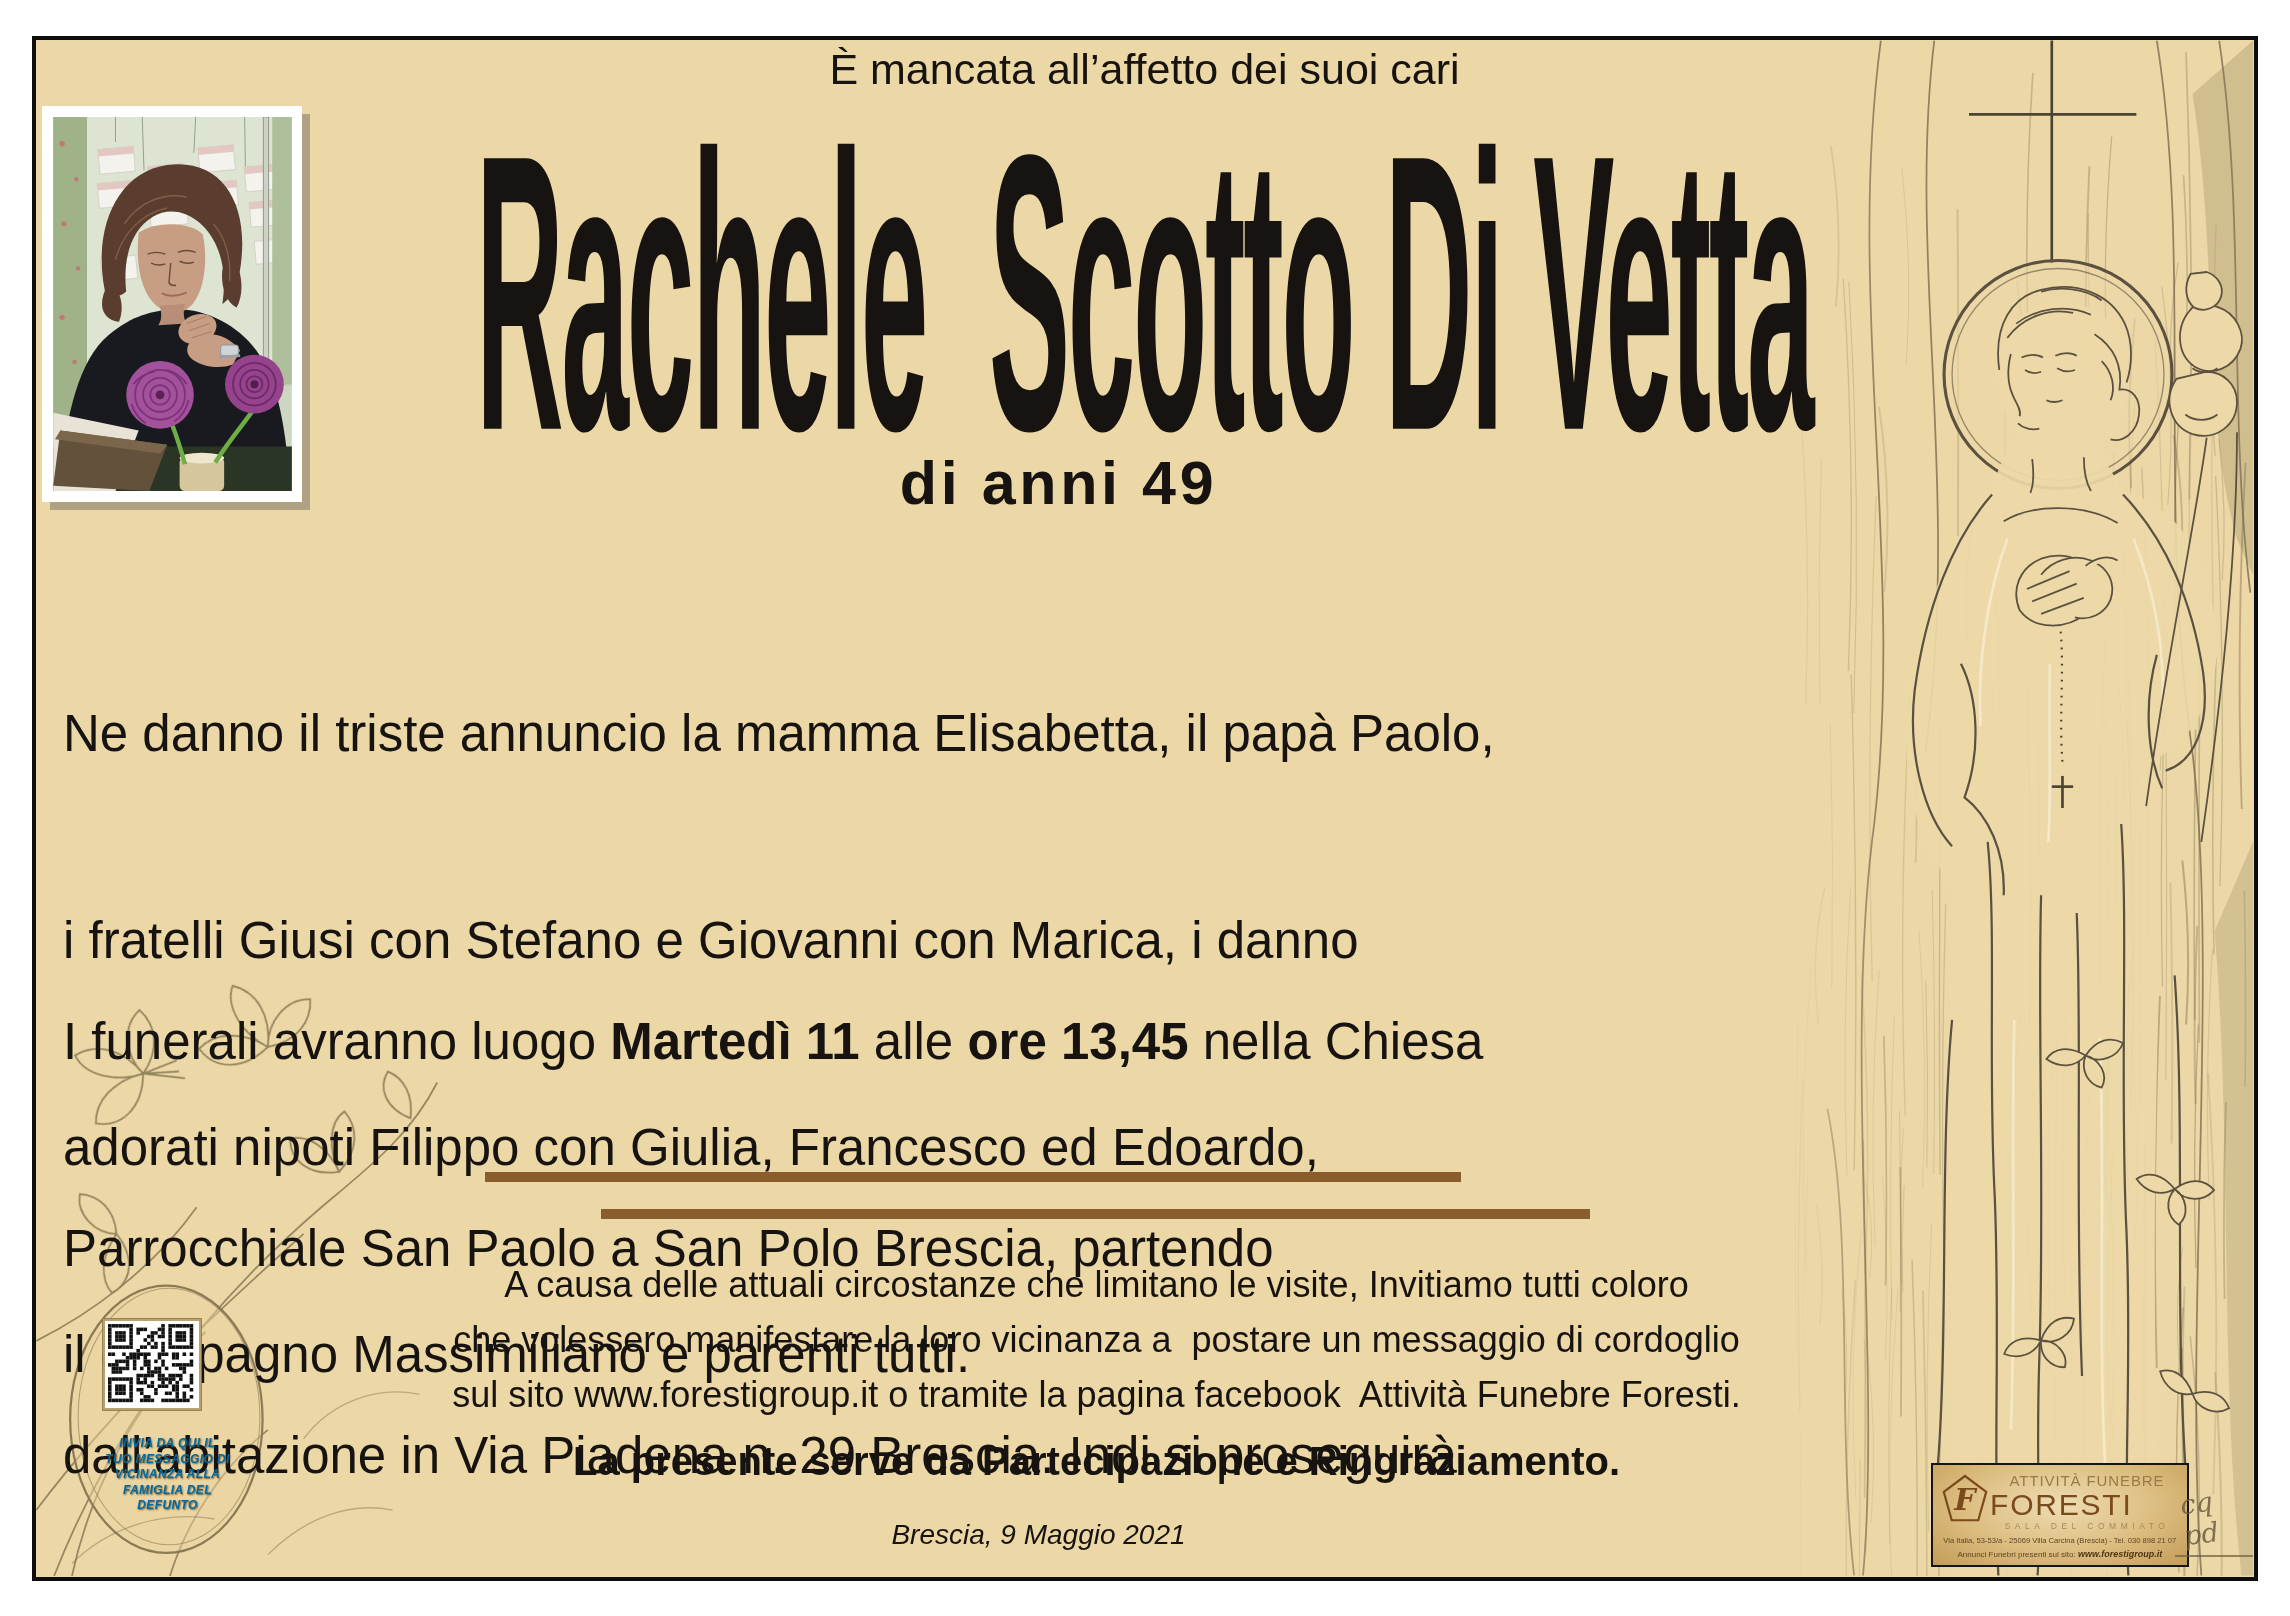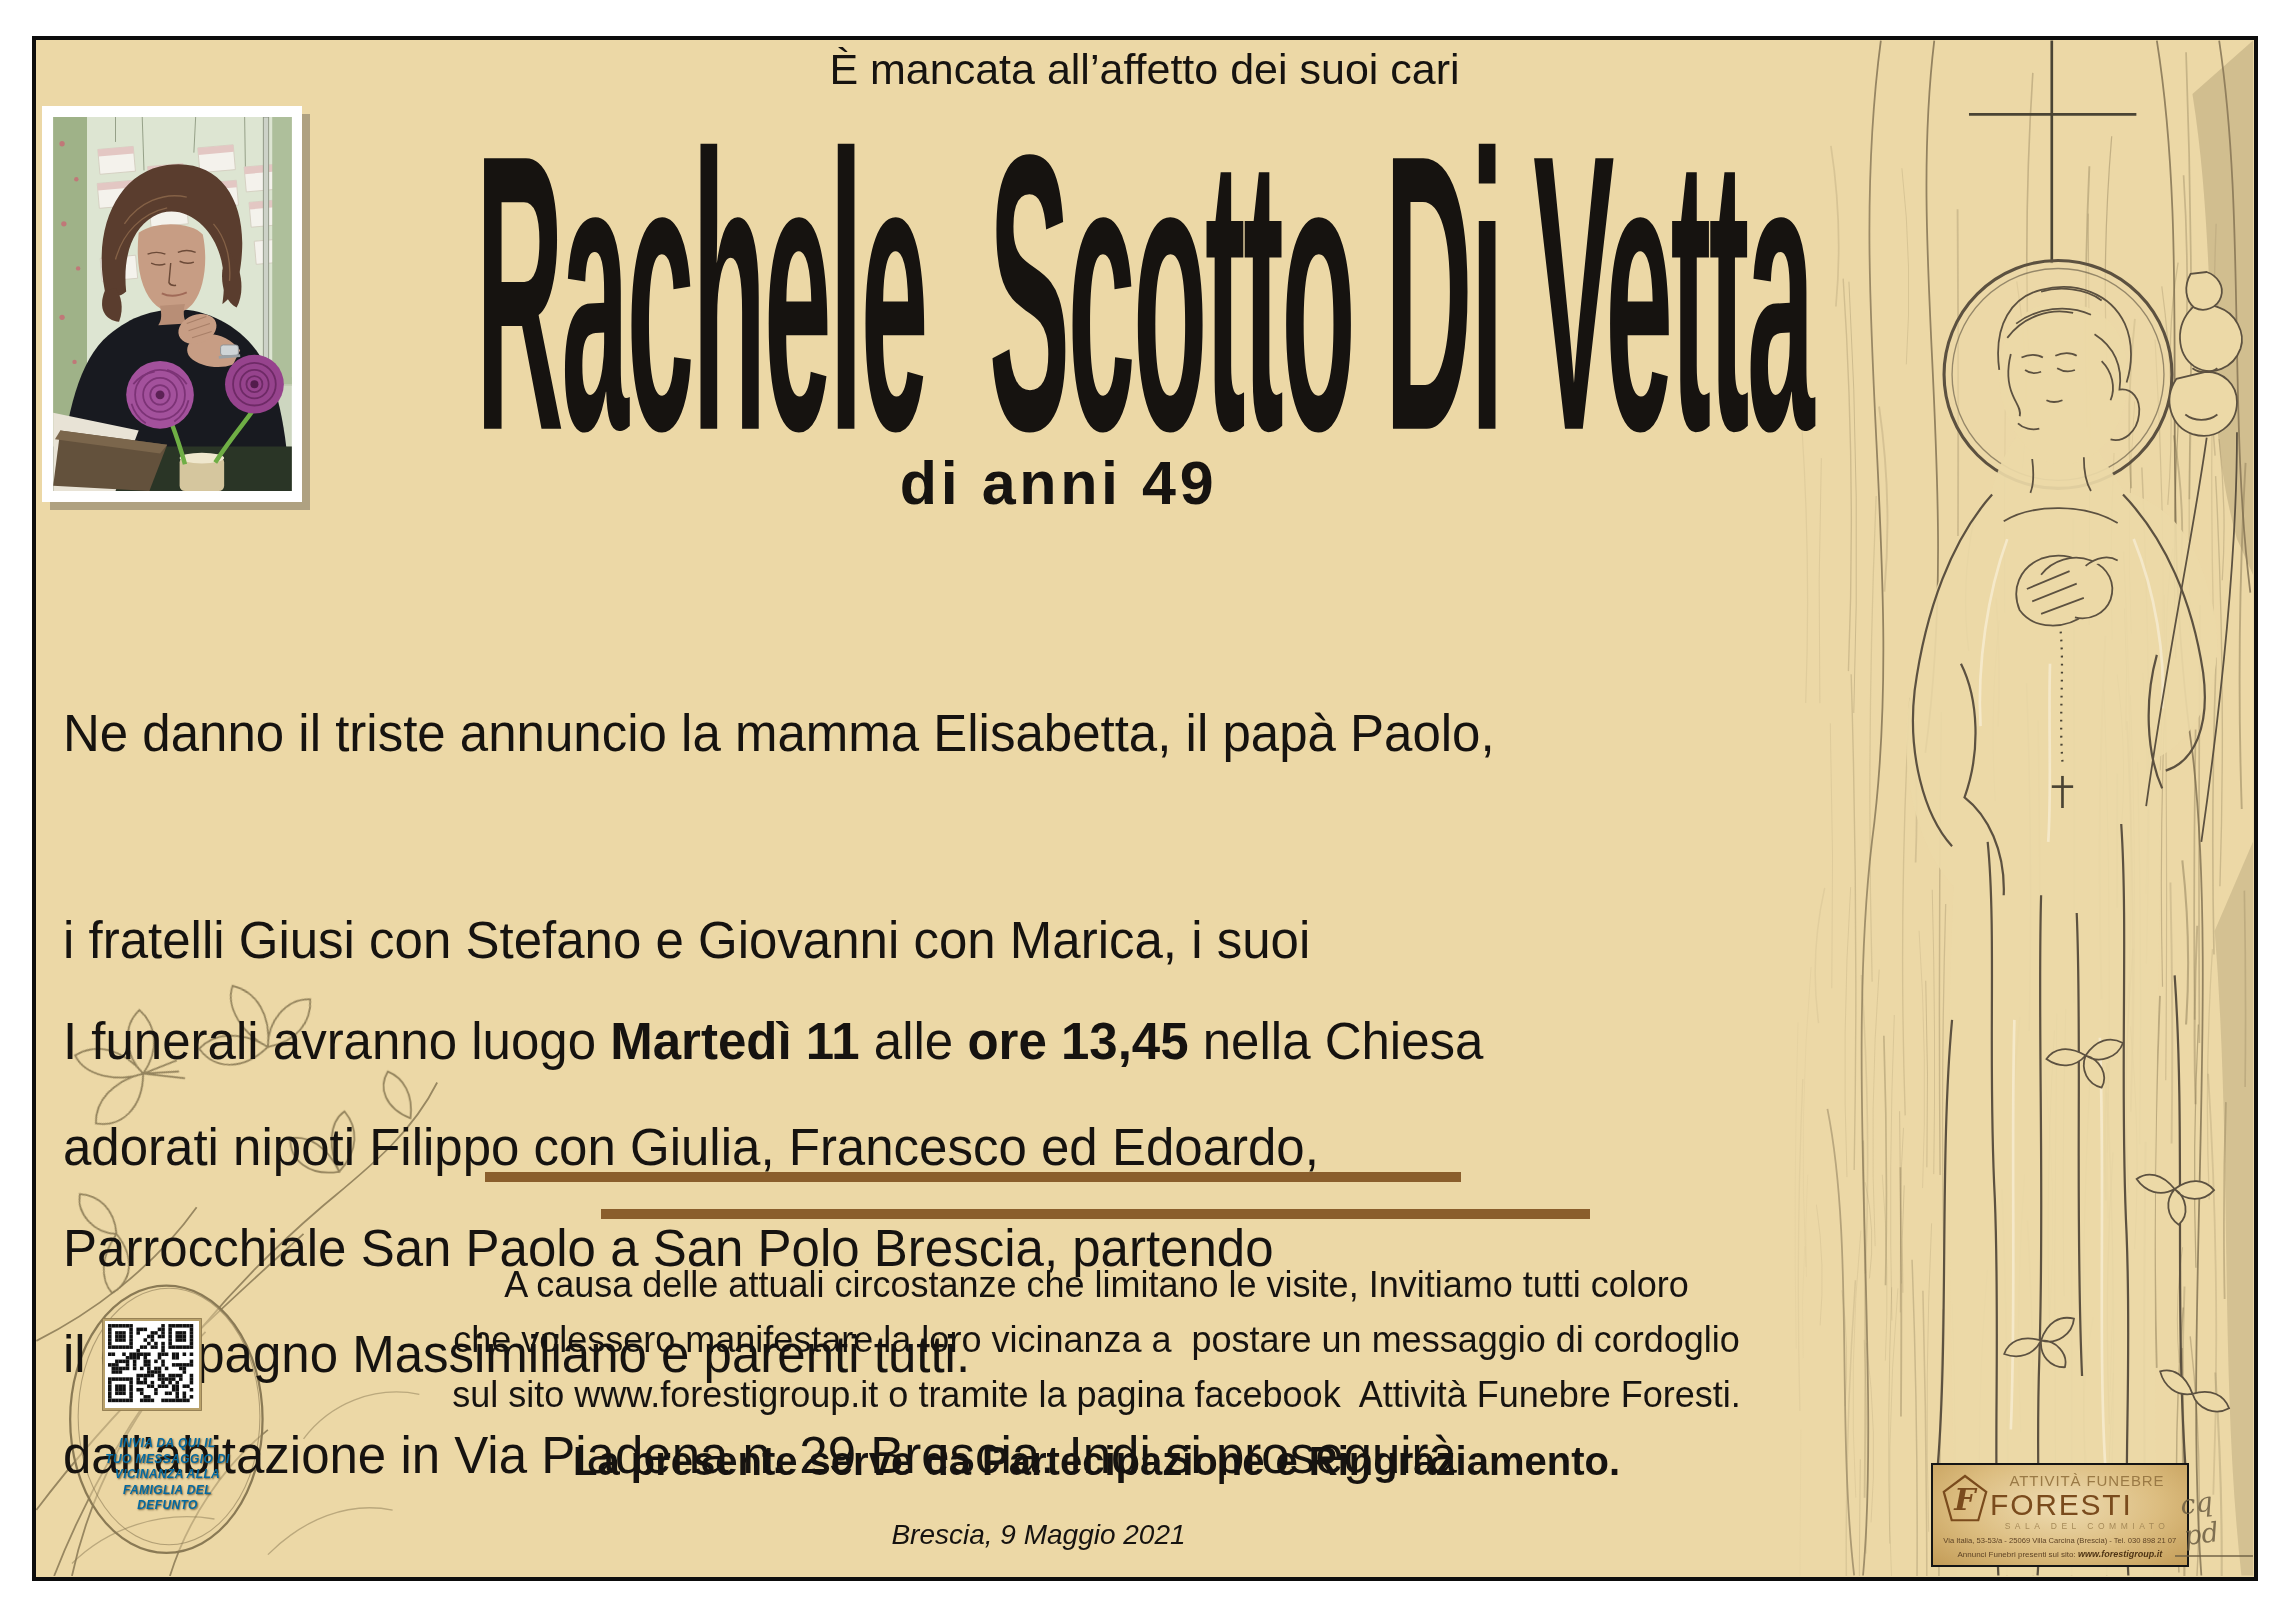--- a/index.html
+++ b/index.html
@@ -510,21 +510,21 @@
   <div class="heading">È mancata all’affetto dei suoi cari</div>
 
   <div class="nameline">
     <span>Rachele  Scotto Di Vetta</span>
   </div>
 
   <div class="ageline">di anni 49</div>
 
   <div class="para announce">
     <div>Ne danno il triste annuncio la mamma Elisabetta, il papà Paolo,</div>
-    <div>i fratelli Giusi con Stefano e Giovanni con Marica, i suoi</div>
+    <div>i fratelli Giusi con Stefano e Giovanni con Marica, i danno</div>
     <div>adorati nipoti Filippo con Giulia, Francesco ed Edoardo,</div>
     <div>il compagno Massimiliano e parenti tutti.</div>
   </div>
 
   <div class="para funeral">
     <div><span>I funerali avranno luogo </span><b>Martedì 11</b><span> alle </span><b>ore 13,45</b><span> nella Chiesa</span></div>
     <div>Parrocchiale San Paolo a San Polo Brescia, partendo</div>
     <div>dall’abitazione in Via Piadena n. 29 Brescia. Indi si proseguirà</div>
     
   </div>

